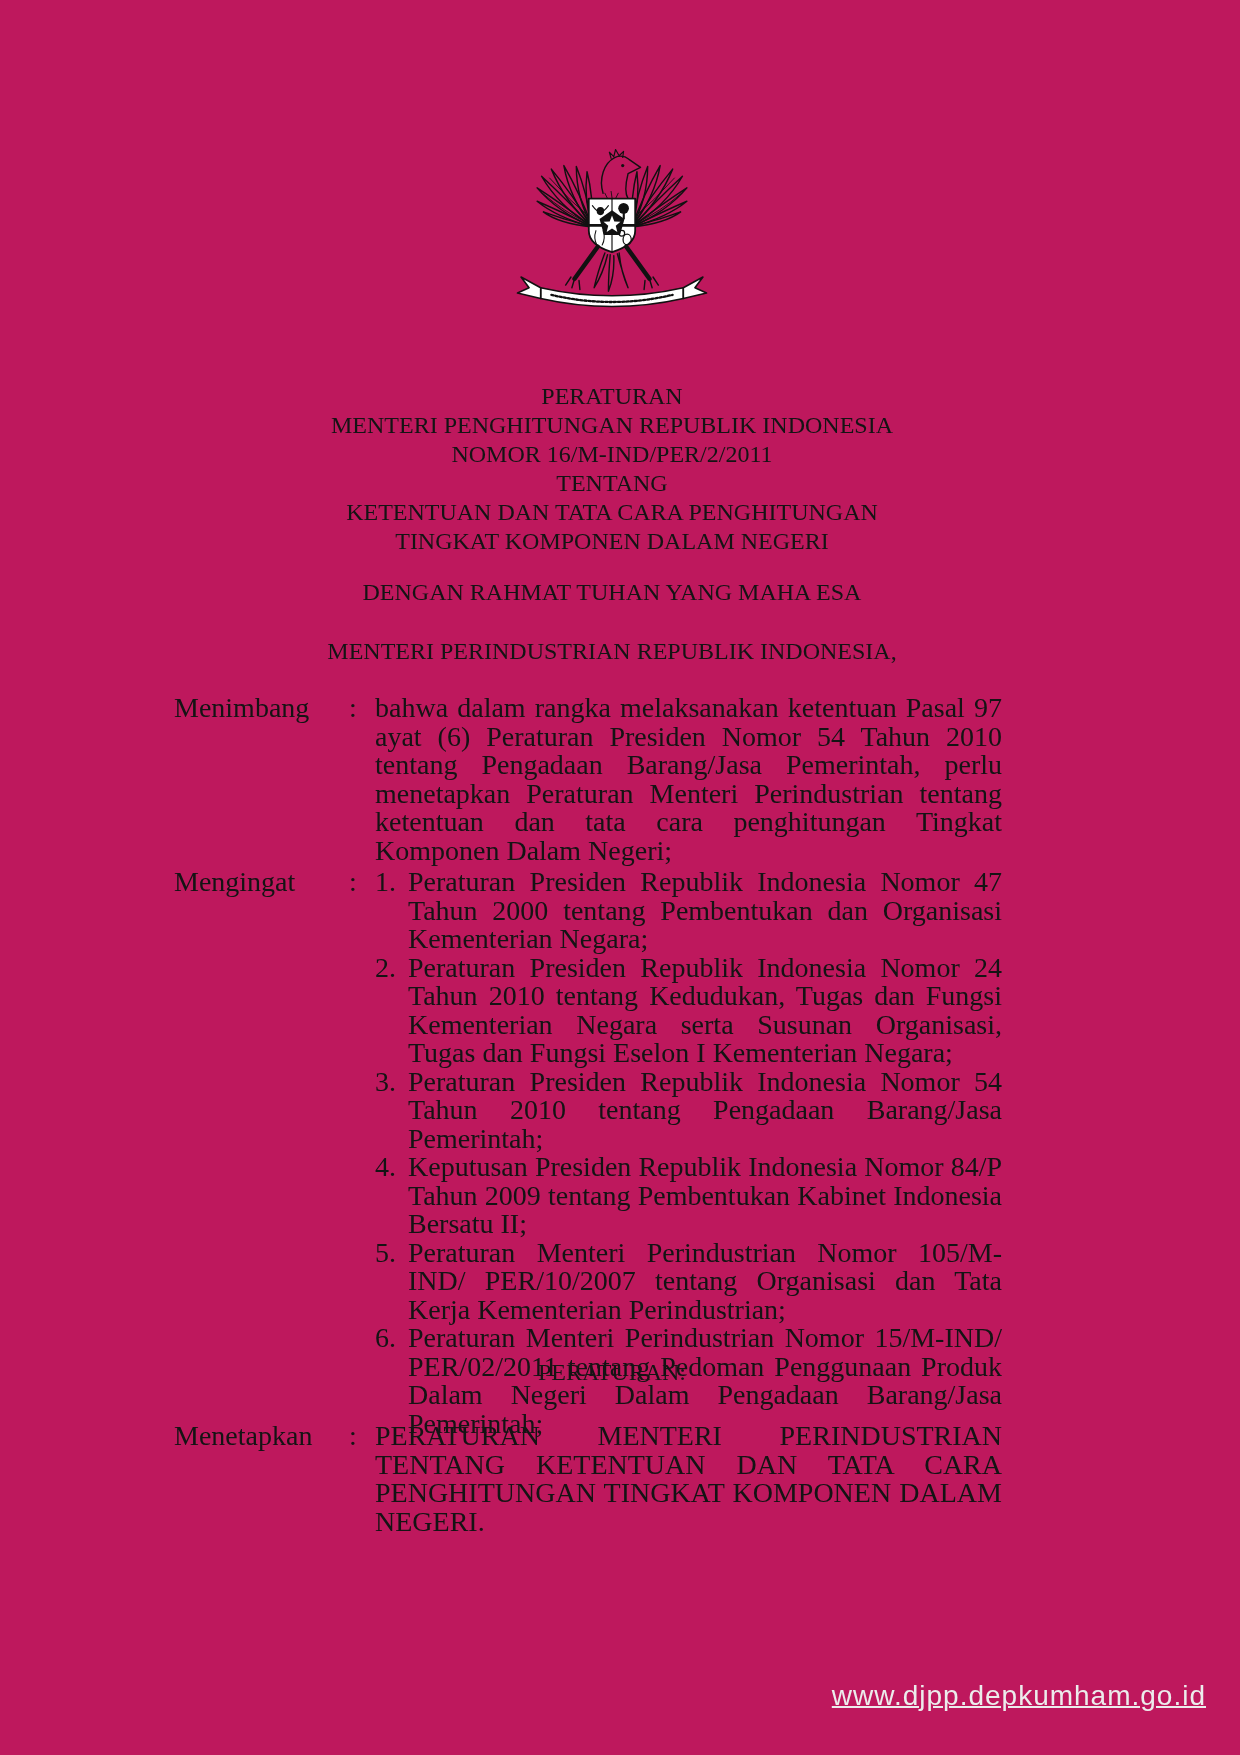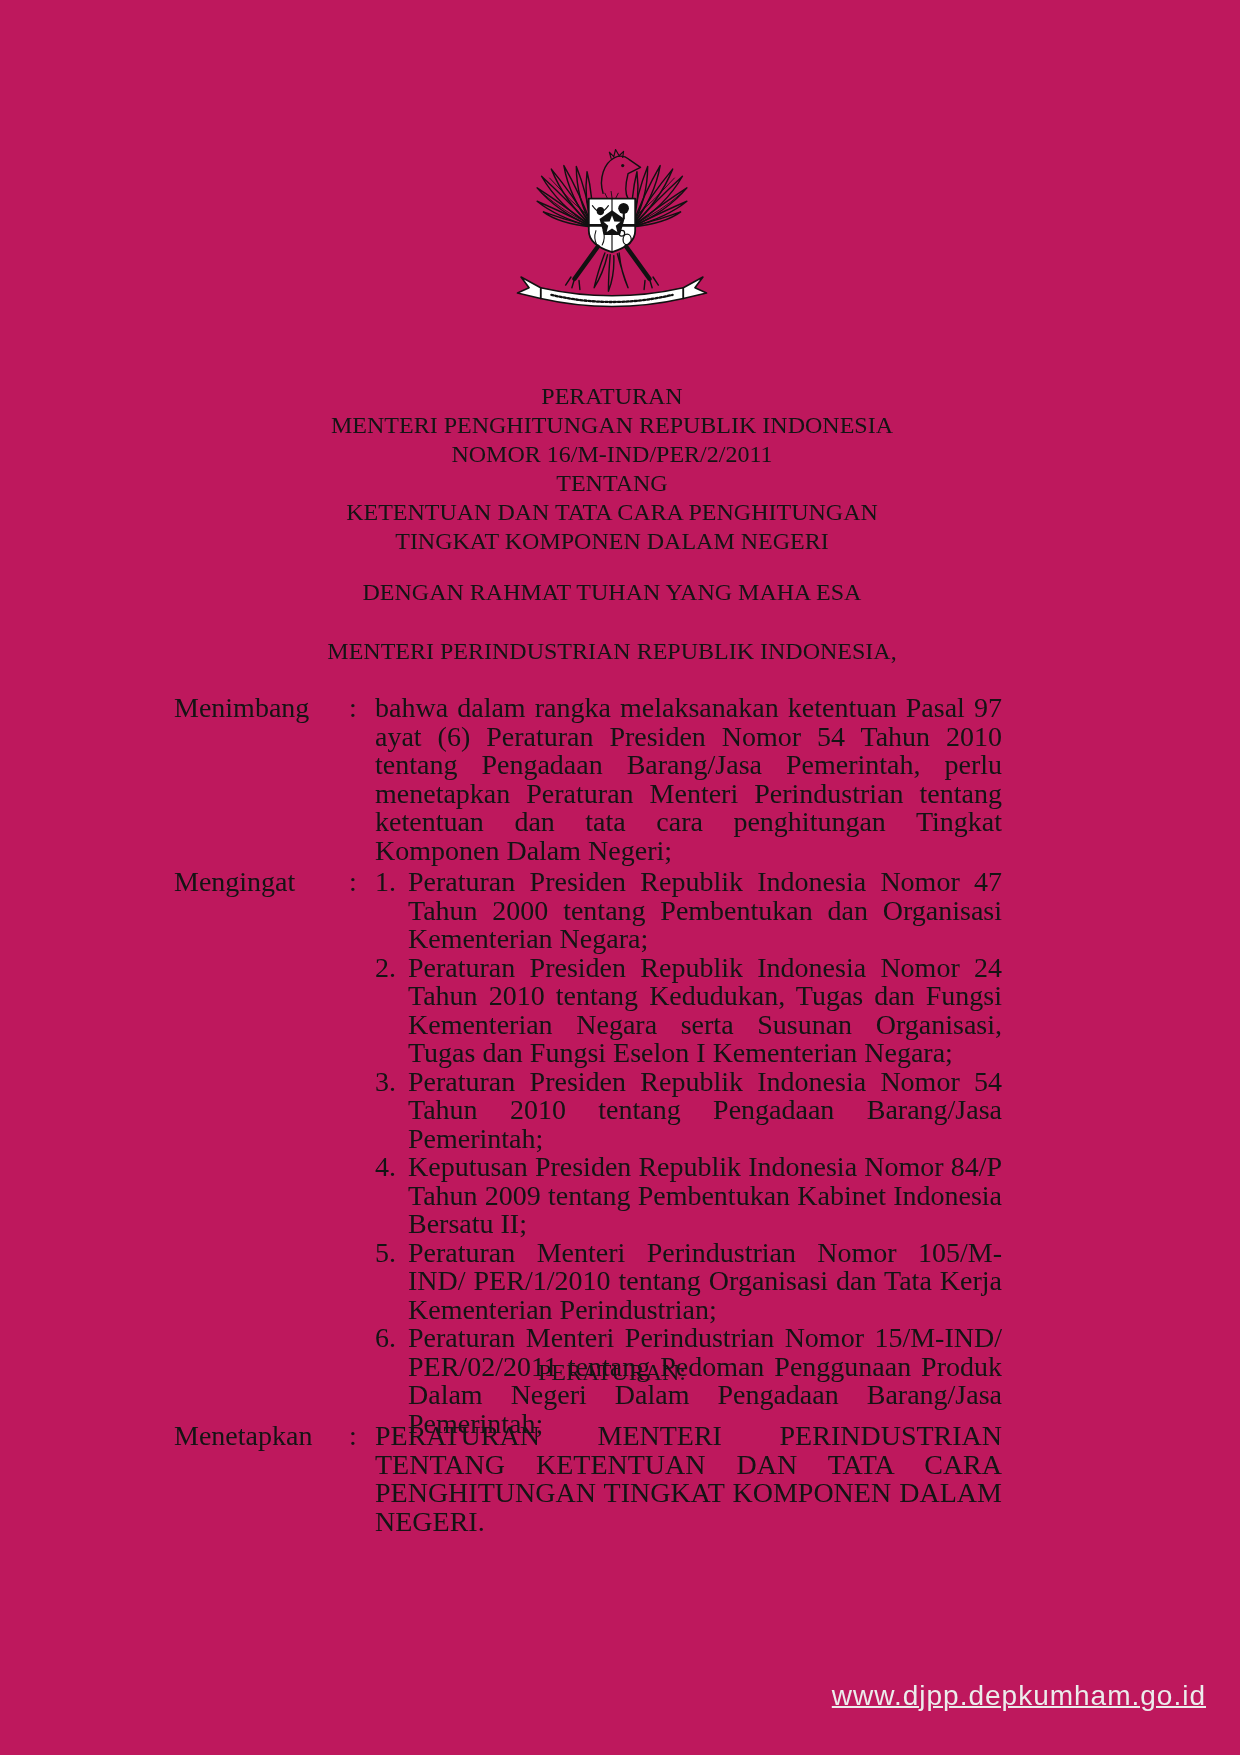--- a/index.html
+++ b/index.html
@@ -165,21 +165,21 @@
       <div class="li">
         <div class="num">3.</div>
         <div class="li-text">Peraturan Presiden Republik Indonesia Nomor 54 Tahun 2010 tentang Pengadaan Barang/Jasa Pemerintah;</div>
       </div>
       <div class="li">
         <div class="num">4.</div>
         <div class="li-text">Keputusan Presiden Republik Indonesia Nomor 84/P Tahun 2009 tentang Pembentukan Kabinet Indonesia Bersatu II;</div>
       </div>
       <div class="li">
         <div class="num">5.</div>
-        <div class="li-text">Peraturan Menteri Perindustrian Nomor 105/M-IND/ PER/1/2010 tentang Organisasi dan Tata Kerja Kementerian Perindustrian;</div>
+        <div class="li-text">Peraturan Menteri Perindustrian Nomor 105/M-IND/ PER/10/2007 tentang Organisasi dan Tata Kerja Kementerian Perindustrian;</div>
       </div>
       <div class="li">
         <div class="num">6.</div>
         <div class="li-text">Peraturan Menteri Perindustrian Nomor 15/M-IND/ PER/02/2011 tentang Pedoman Penggunaan Produk Dalam Negeri Dalam Pengadaan Barang/Jasa Pemerintah;</div>
       </div>
     </div>
   </div>
 
   <div class="center-block" style="top:1358px">
     <div>PERATURAN:</div>

